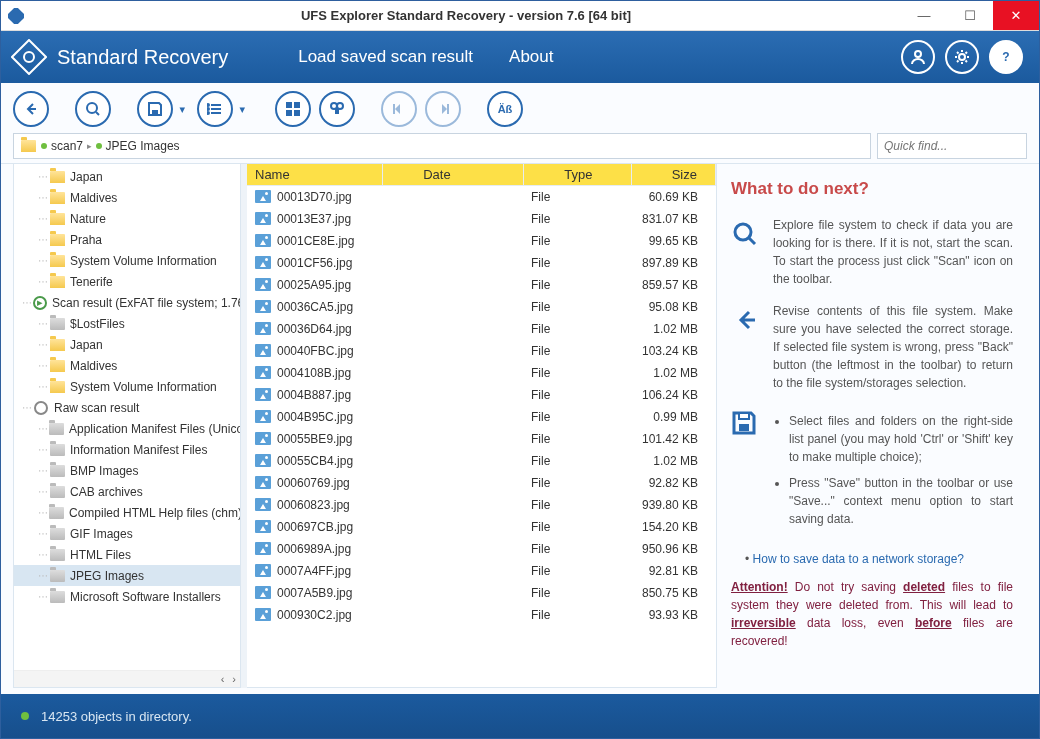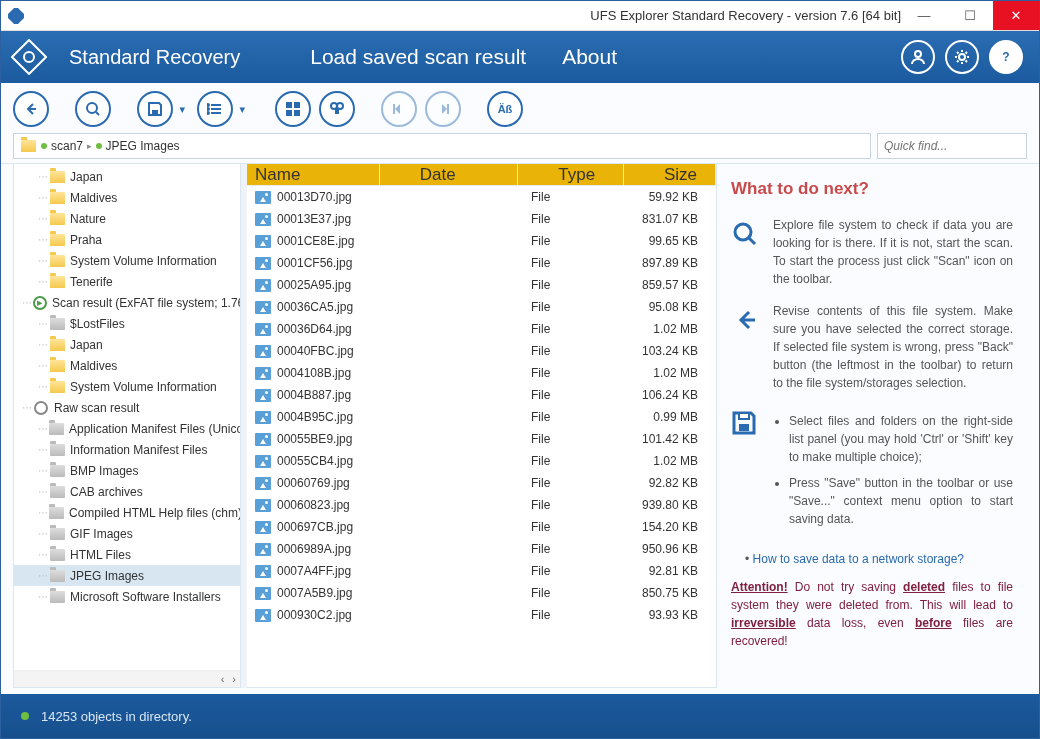--- a/index.html
+++ b/index.html
@@ -1,29 +1,29 @@
 <!DOCTYPE html>
 <html><head>
 <meta charset="utf-8">
 <style>
   * { box-sizing: border-box; margin: 0; padding: 0; }
   body { font-family: "Segoe UI", Tahoma, sans-serif; font-size: 12px; background: #fff; color: #333; }
   .window { width: 1040px; height: 739px; display: flex; flex-direction: column; border: 1px solid #2e5f9e; }
   .titlebar { height: 30px; background: #fff; display: flex; align-items: center; border-bottom: 1px solid #ddd; }
   .titlebar-icon { width: 30px; display:flex; align-items:center; justify-content:center; }
-  .titlebar-title { flex:1; text-align:right; font-size:13px; color:#333; }
+  .titlebar-title { flex:1; text-align:center; font-size:13px; color:#333;font-weight:bold; }
   .titlebar-buttons { display:flex; }
   .tbbtn { width: 46px; height:29px; display:flex; align-items:center; justify-content:center; font-size:13px; }
   .tbbtn.close { background:#e81123; color:#fff; }
   .tbbtn:not(.close){ color:#555; }
   
   .menubar { height: 52px; background: linear-gradient(#2b6db3,#1b5a9e); display:flex; align-items:center; color:#fff; padding:0 16px 0 10px; }
-  .menubar-logo { display:flex; align-items:center; gap:22px; margin-right:70px; }
+  .menubar-logo { display:flex; align-items:center; gap:10px; margin-right:70px; }
   .menubar-logo-text { font-size:20px; font-weight:400; }
-  .menubar-item { font-size:21px; margin-right:36px; cursor:pointer; }
+  .menubar-item { font-size:17px; margin-right:36px; cursor:pointer; }
   .menubar-spacer { flex:1; }
   .menubar-iconbtn { width:34px; height:34px; border:2px solid #fff; border-radius:50%; display:flex; align-items:center; justify-content:center; margin-left:10px; color:#fff; font-weight:bold; }
   .menubar-iconbtn.filled { background:#fff; color:#2a6ab0; }
 
   .toolbar-area { padding: 8px 12px 4px 12px; background:#fafcff; border-bottom:1px solid #dbe6f0;}
   .toolbar { display:flex; align-items:center; gap:8px; margin-bottom:6px; }
   .tbtn { width:36px; height:36px; border:2px solid #2a6ab0; border-radius:50%; display:flex; align-items:center; justify-content:center; color:#2a6ab0; background:#fff; position:relative;}
   .tbtn.caret::after{content:"▾"; position:absolute; right:-14px; font-size:11px; color:#2a6ab0;}
   .tbtn-wrap{display:flex; align-items:center; gap:2px;}
   
@@ -39,25 +39,25 @@
   .tree { flex:1; overflow-y:auto; overflow-x:hidden; padding-top:2px;}
   .tree-row { display:flex; align-items:center; height:21px; white-space:nowrap; padding-left:4px; cursor:pointer; font-size:12px; color:#333;}
   .tree-row.selected { background:#d8e6f2; }
   .tree-row .dots{ color:#bbb; letter-spacing:-1px; margin-right:2px; font-size:10px;}
   .ficon { width:16px; height:14px; margin-right:5px; display:inline-flex; align-items:center; justify-content:center;}
   .hsb { height:17px; border-top:1px solid #eee; display:flex; align-items:center; justify-content:flex-end; padding:0 4px; background:#f4f4f4; gap:8px;}
   .hsb span{color:#666; font-size:11px;}
 
   .midpane { flex:1; display:flex; flex-direction:column; border:1px solid #dbe6f0; border-top:none; border-left:none; min-width:0; background:#fff;}
   .splitgutter{ width:6px; background:#eef3f8; display:flex; align-items:center; justify-content:center; cursor:col-resize;}
-  .filehdr { display:flex; height:22px; border-bottom:1px solid #e6ecf2; font-size:17px; color:#333; background:#eab308;gap:32px;}
+  .filehdr { display:flex; height:22px; border-bottom:1px solid #e6ecf2; font-size:13px; color:#333; background:#fde047;gap:32px;}
   .filehdr > div { border-right:1px solid #e6ecf2; display:flex; align-items:center; padding:0 8px;}
   .filelist { flex:1; overflow-y:scroll; }
   .frow { display:flex; height:22px; align-items:center; font-size:12px;}
-  .fcell-name{ width:158px; padding-left:8px; display:flex; align-items:center; gap:6px; overflow:hidden;}
+  .fcell-name{ width:158px; padding-left:8px; display:flex; align-items:flex-start; gap:6px; overflow:hidden;}
   .fcell-date{ width:126px; }
   .fcell-type{ width:86px; }
   .fcell-size{ flex:1; text-align:right; padding-right:18px;}
 
   .rightpane { width:310px; padding: 6px 14px 10px 14px; overflow-y:auto; font-size:12px; line-height:1.5; color:#555; }
   .rightpane h2{ font-size:17px; font-weight:600; color:#c84a4a; margin:6px 0 14px 0;}
   .infoblk { display:flex; gap:12px; margin-bottom:14px; text-align:justify;}
   .infoblk .iicon{ width:30px; flex-shrink:0; color:#2a6ab0; padding-top:4px;}
   .infoblk ul{ margin:6px 0 0 16px;}
   .infoblk li{margin-bottom:8px;}
@@ -373,21 +373,21 @@
         <div style="flex:1;justify-content:flex-end;padding-right:18px">Size</div>
       </div>
       <div class="filelist" id="filelist">
           <div class="frow">
             <div class="fcell-name">
               <span class="i-img"></span>
               <span>00013D70.jpg</span>
             </div>
             <div class="fcell-date"></div>
             <div class="fcell-type">File</div>
-            <div class="fcell-size">59.92 KB</div>
+            <div class="fcell-size">60.69 KB</div>
           </div>
           <div class="frow">
             <div class="fcell-name">
               <span class="i-img"></span>
               <span>00013E37.jpg</span>
             </div>
             <div class="fcell-date"></div>
             <div class="fcell-type">File</div>
             <div class="fcell-size">831.07 KB</div>
           </div>

